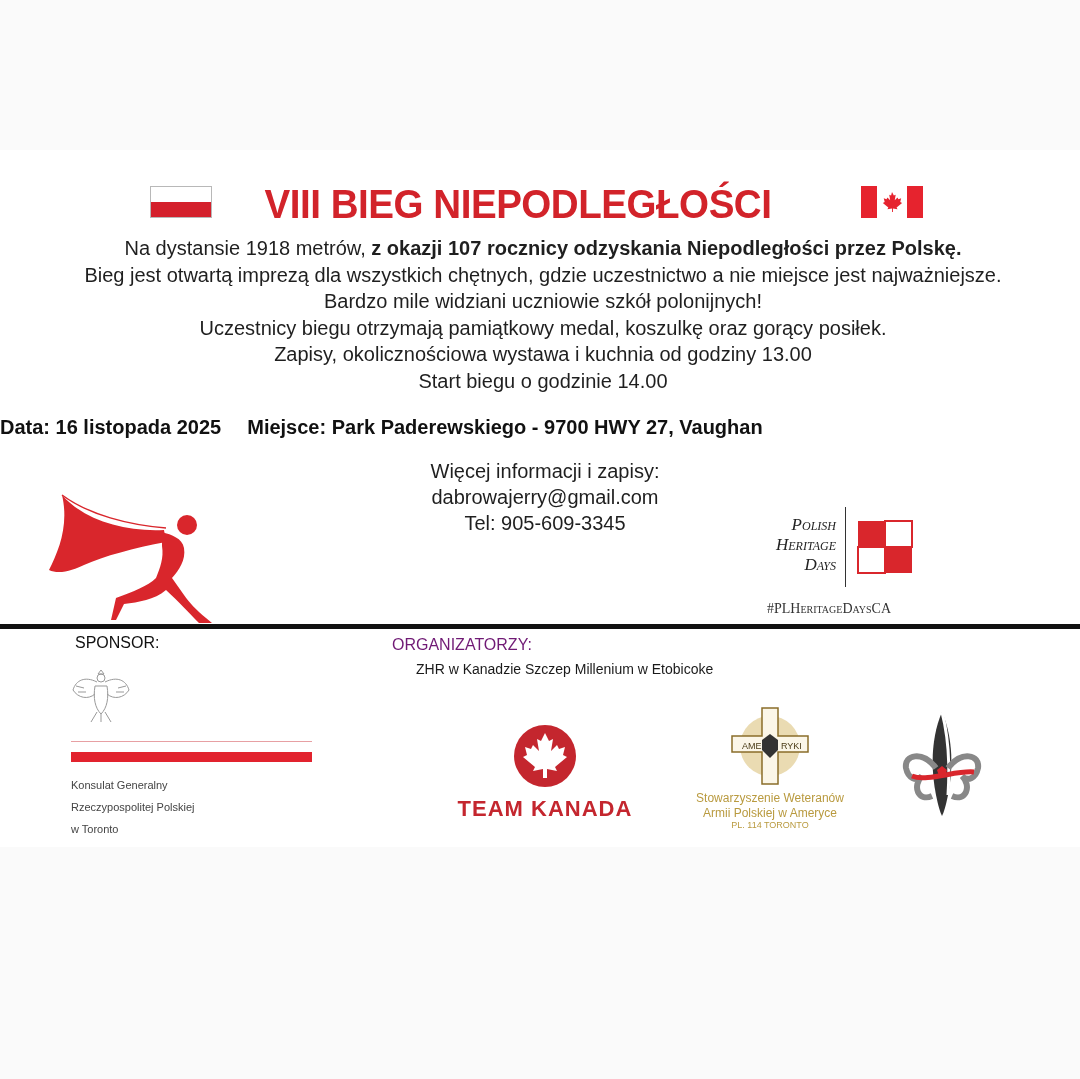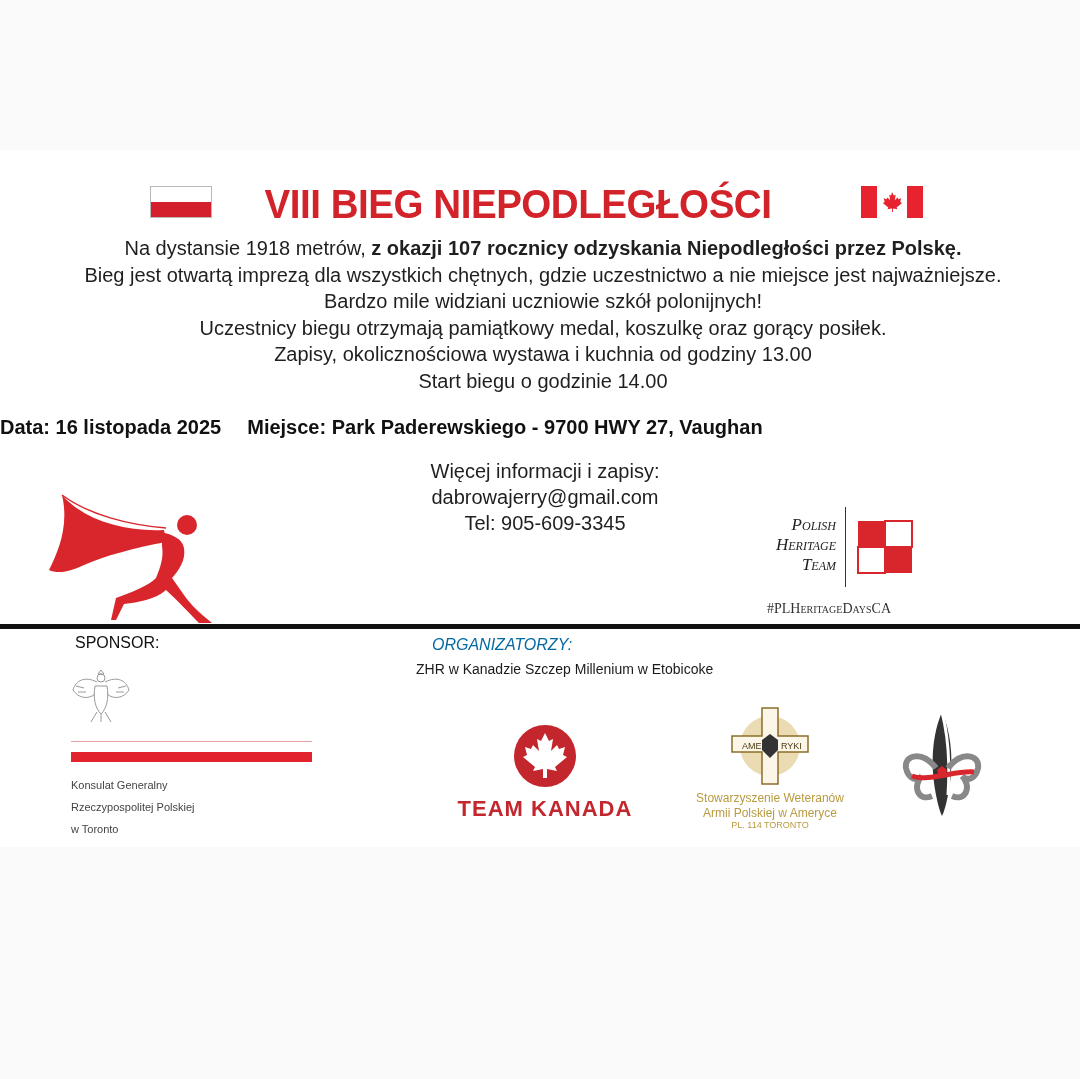--- a/index.html
+++ b/index.html
@@ -27,21 +27,21 @@
   .desc b { font-weight: bold; }
   .details { position: absolute; top: 416px; left: 0; width: 1080px; text-align: left; font-size: 20px; font-weight: bold; color: #111; white-space: nowrap; }
   .details span + span { margin-left: 26px; }
   .contact { position: absolute; top: 458px; left: 0; width: 1090px; text-align: center; font-size: 20px; line-height: 26px; color: #1f1f1f; }
   .divider { position: absolute; left: 0; top: 624px; width: 1080px; height: 5px; background: #111; }
   .sponsor-label { position: absolute; left: 75px; top: 634px; font-size: 16px; color: #111; }
   .eagle { position: absolute; left: 70px; top: 664px; width: 62px; height: 62px; }
   .thin-line { position: absolute; left: 71px; top: 741px; width: 241px; height: 1px; background: #e7a0a3; }
   .thick-line { position: absolute; left: 71px; top: 752px; width: 241px; height: 10px; background: #e2232e; }
   .consul { position: absolute; left: 71px; top: 774px; font-size: 11px; line-height: 22px; color: #444; }
-  .org-label { position: absolute; left: 432px; top: 636px; font-size: 16px; color: #0369a1; font-style: italic; }
+  .org-label { position: absolute; left: 392px; top: 636px; font-size: 16px; color: #701a75; }
   .org-text { position: absolute; left: 416px; top: 658px; font-size: 14px; line-height: 22px; color: #1a1a1a; white-space: nowrap; }
   .team-kanada { position: absolute; left: 445px; top: 724px; width: 200px; text-align: center; }
   .team-kanada .txt { font-weight: bold; font-size: 22px; color: #c4262e; letter-spacing: 1px; margin-top: 4px; }
   .vet { position: absolute; left: 670px; top: 706px; width: 200px; text-align: center; color: #b99a3f; }
   .vet .l1 { font-size: 12px; line-height: 13px; margin-top: 2px; }
   .vet .l3 { font-size: 9px; }
   .fleur { position: absolute; left: 902px; top: 710px; width: 80px; height: 110px; }
   .phd { position: absolute; left: 734px; top: 505px; width: 190px; height: 110px; }
   .phd .txt { position: absolute; left: 0; top: 10px; width: 102px; text-align: right; font-family: "Liberation Serif", serif; font-size: 17px; line-height: 20px; color: #222; font-variant: small-caps; font-style: italic; }
   .phd .vline { position: absolute; left: 111px; top: 2px; width: 1px; height: 80px; background: #333; }
@@ -95,21 +95,21 @@
     <path d="M18 5 C45 25, 85 35, 122 38" stroke="#d9262c" stroke-width="1.5" fill="none"></path>
     <circle cx="143" cy="35" r="10" fill="#d9262c"></circle>
     <path d="M118 42 C128 45, 138 48, 140 58 C142 70, 135 80, 128 88 L140 105 C145 112, 152 120, 162 128 L168 133 L155 133 C145 123, 135 112, 122 100 C110 110, 95 112, 80 114 L72 130 L67 130 L72 108 C88 102, 104 96, 112 88 C116 78, 120 68, 118 56 Z" fill="#d9262c"></path>
   </svg>
 </div>
 
 <div class="phd">
   <div class="txt">
     <div>Polish</div>
     <div>Heritage</div>
-    <div>Team</div>
+    <div>Days</div>
   </div>
   <div class="vline"></div>
   <svg class="abs" style="left:122px;top:14px" width="58" height="56" viewBox="0 0 58 56">
     <rect x="2" y="2" width="27" height="26" fill="#d9262c"></rect>
     <rect x="29" y="2" width="27" height="26" fill="none" stroke="#d9262c" stroke-width="2"></rect>
     <rect x="2" y="28" width="27" height="26" fill="none" stroke="#d9262c" stroke-width="2"></rect>
     <rect x="29" y="28" width="27" height="26" fill="#d9262c"></rect>
   </svg>
   <div class="hashtag">#PLHeritageDaysCA</div>
 </div>

